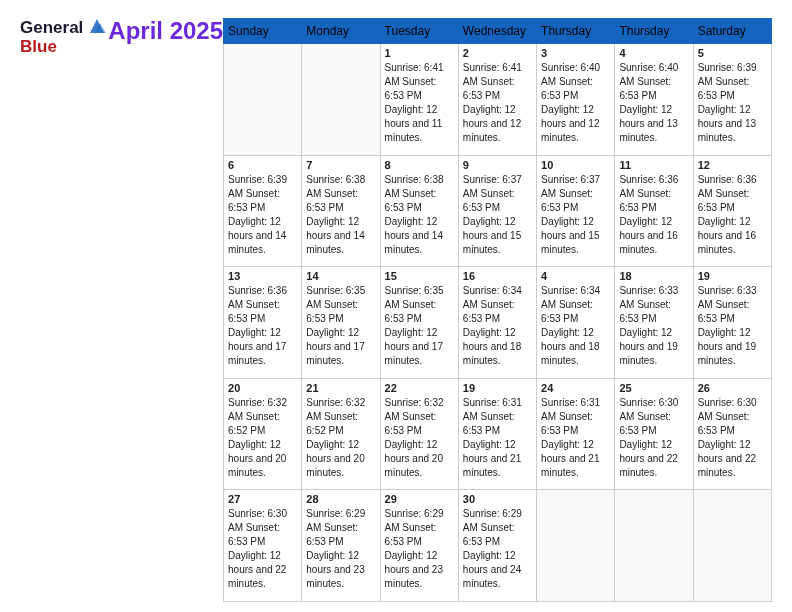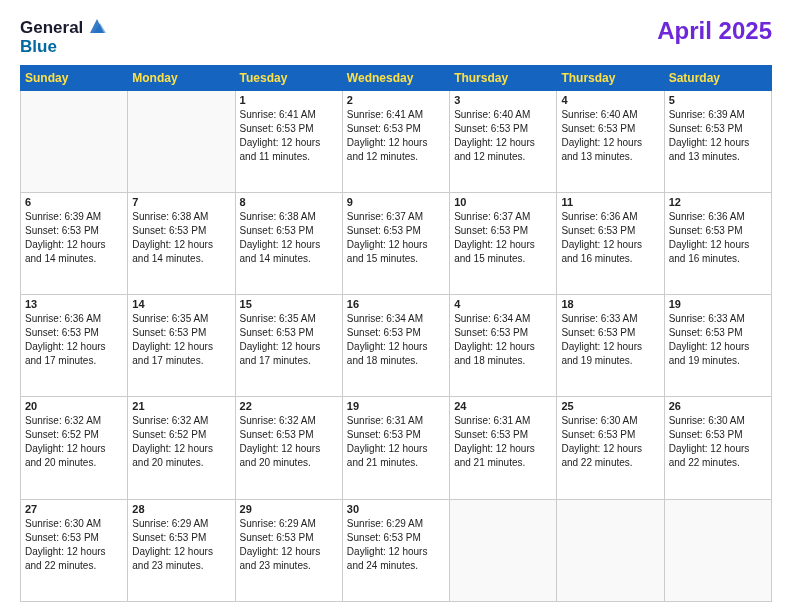--- a/index.html
+++ b/index.html
@@ -8,21 +8,21 @@
       background: #fff;
       width: 792px;
       height: 612px;
       overflow: hidden;
     }
     .page {
       width: 792px;
       height: 612px;
       padding: 18px 20px 10px 20px;
       display: flex;
-      flex-direction: column;
+      flex-direction: row;
     }
     .header {
       display: flex;
       justify-content: space-between;
       align-items: flex-start;
       margin-bottom: 10px;
     }
     .logo {
       display: flex;
       align-items: center;
@@ -43,23 +43,23 @@
     }
     .calendar {
       flex: 1;
       border: 1px solid #ccc;
       border-collapse: collapse;
       width: 100%;
       table-layout: fixed;
     }
     .calendar th {
       background: #1565c0;
-      color: #fde047;
+      color: #000000;
       font-size: 12px;
-      font-weight: bold;
+      font-weight: normal;
       padding: 5px 4px;
       text-align: left;
       border: 1px solid #1565c0;
     }
     .calendar td {
       border: 1px solid #ccc;
       vertical-align: top;
       padding: 3px 4px;
       font-size: 9.5px;
       color: #222;
@@ -90,21 +90,21 @@
       <div>
         <div style="display:flex;align-items:center;gap:2px;">
           <div style="font-size:17px;font-weight:bold;line-height:1.15;">
             <span style="color:#1a1a2e;">General</span>
           </div>
           <svg width="22" height="22" viewBox="0 0 22 22" style="margin-left:1px;margin-top:-4px;">
             <polygon points="4,18 11,4 18,18" fill="#1565c0" opacity="0.85"></polygon>
             <polygon points="8,18 14,8 20,18" fill="#1565c0" opacity="0.5"></polygon>
           </svg>
         </div>
-        <div style="font-size:17px;font-weight:bold;color:#0369a1;line-height:1;">Blue</div>
+        <div style="font-size:17px;font-weight:bold;color:#b91c1c;line-height:1;">Blue</div>
       </div>
     </div>
     <div class="title-block">
       <div class="title-month">April 2025</div>
     </div>
   </div>
 
   <table class="calendar">
     <thead>
       <tr>

